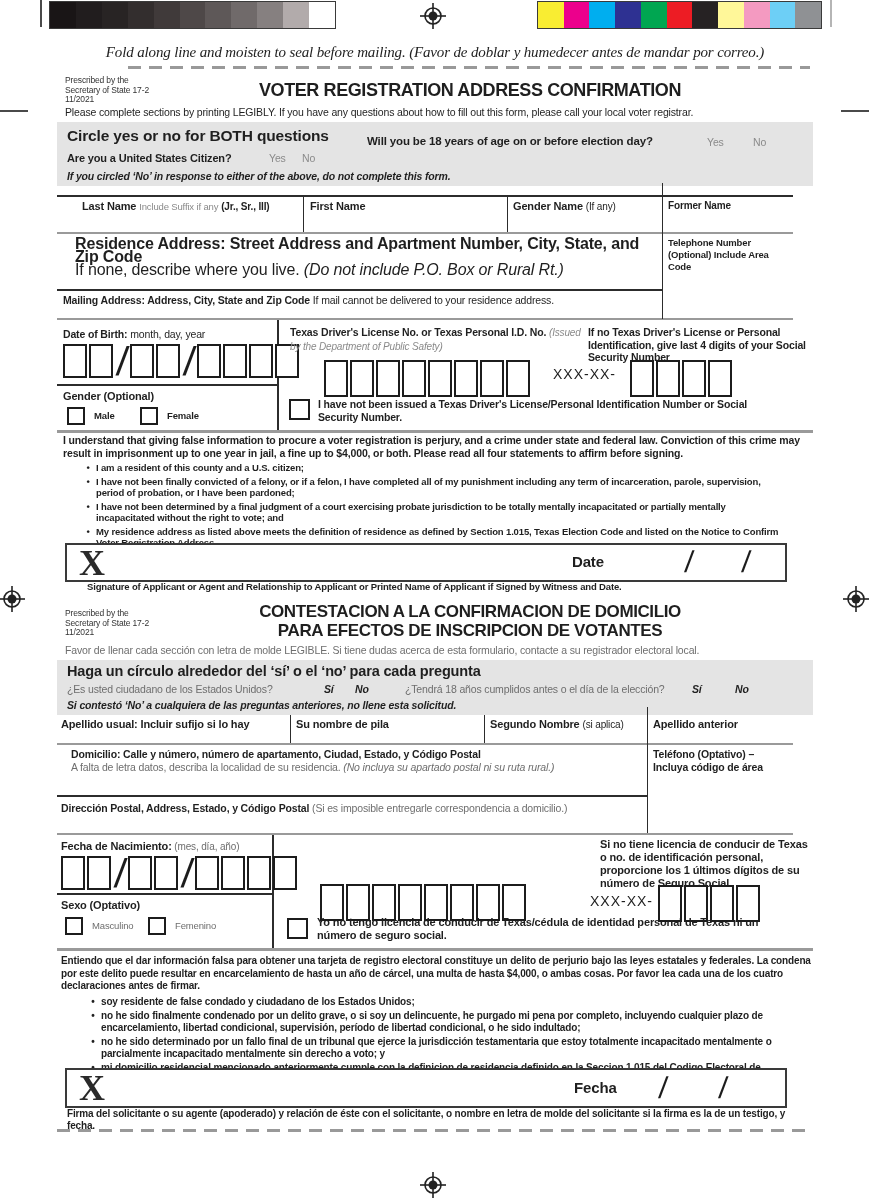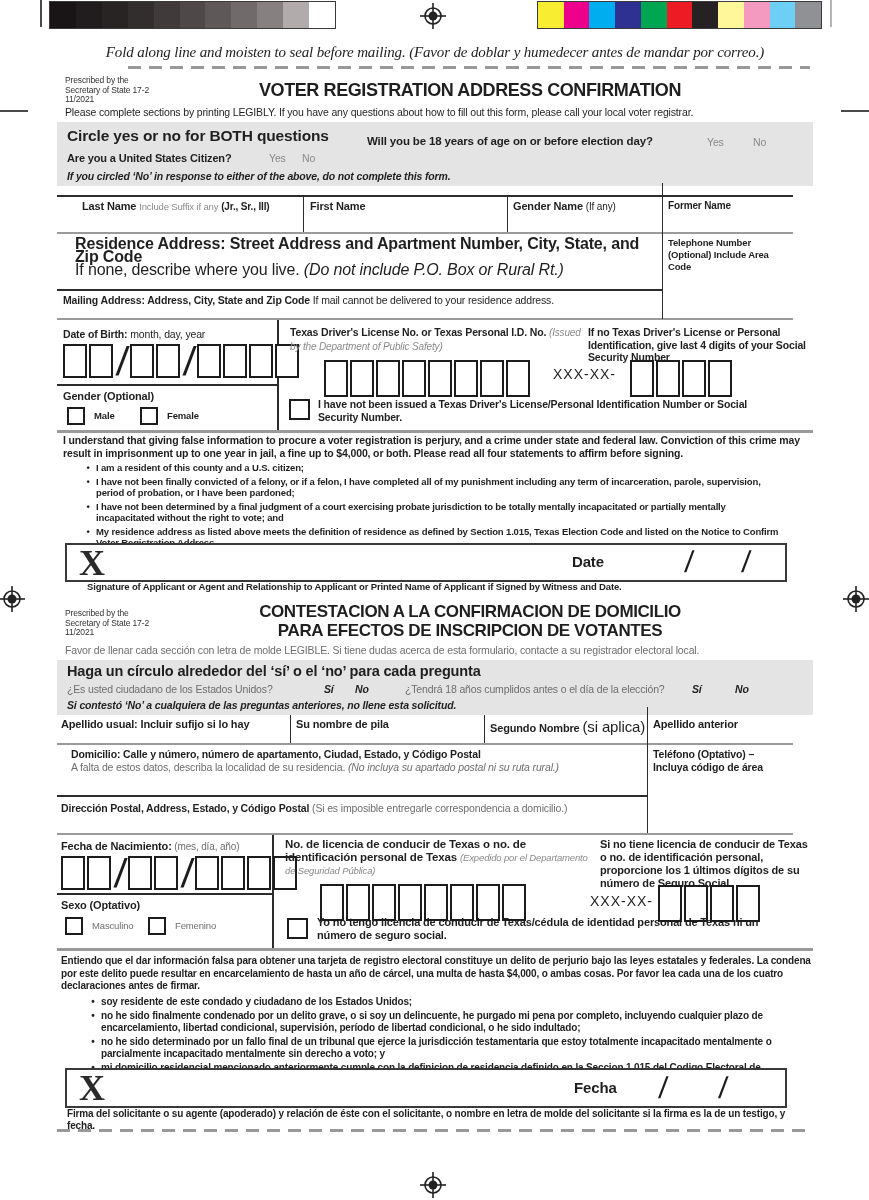--- a/index.html
+++ b/index.html
@@ -212,26 +212,26 @@
 
   <div class="abs gline" style="left:57px;top:743px;width:736px;height:1.5px;"></div>
   <div class="abs hline" style="left:57px;top:795px;width:590px;height:1.5px;"></div>
   <div class="abs gline" style="left:57px;top:833px;width:736px;height:2px;"></div>
   <div class="abs hline" style="left:290px;top:715px;width:1px;height:28px;"></div>
   <div class="abs hline" style="left:484px;top:715px;width:1px;height:28px;"></div>
   <div class="abs hline" style="left:647px;top:707px;width:1px;height:126px;"></div>
 
   <div class="abs b" style="left:61px;top:718px;width:225px;font-size:11px;">Apellido usual: Incluir sufijo si lo hay</div>
   <div class="abs b" style="left:296px;top:718px;font-size:11px;">Su nombre de pila</div>
-  <div class="abs" style="left:490px;top:718px;font-size:11px;"><span class="b">Segundo Nombre</span> <span style="font-size:15px;">(si aplica)</span></div>
+  <div class="abs" style="left:490px;top:718px;font-size:11px;"><span class="b">Segundo Nombre</span> <span style="font-size:10px;">(si aplica)</span></div>
   <div class="abs b" style="left:653px;top:718px;font-size:11px;">Apellido anterior</div>
 
   <div class="abs" style="left:71px;top:748px;width:575px;font-size:10.5px;line-height:13px;">
     <div class="b">Domicilio: Calle y número, número de apartamento, Ciudad, Estado, y Código Postal</div>
-    <div class="dgray"><span>A falta de estos datos, describa la localidad de su residencia. </span><span class="i">(No incluya su apartado postal ni su ruta rural.)</span></div>
+    <div class="dgray"><span>A falta de letra datos, describa la localidad de su residencia. </span><span class="i">(No incluya su apartado postal ni su ruta rural.)</span></div>
   </div>
   <div class="abs b" style="left:653px;top:748px;width:135px;font-size:10.5px;line-height:13px;">Teléfono (Optativo) – Incluya código de área</div>
   <div class="abs" style="left:61px;top:802px;width:580px;font-size:10.5px;"><span class="b">Dirección Postal, Address, Estado, y Código Postal</span><span class="dgray"> (Si es imposible entregarle correspondencia a domicilio.)</span></div>
 
   <div class="abs hline" style="left:272px;top:835px;width:1.5px;height:113px;"></div>
   <div class="abs hline" style="left:57px;top:893px;width:215px;height:1.5px;"></div>
   <div class="abs gline" style="left:57px;top:948px;width:756px;height:2.5px;"></div>
 
   <div class="abs" style="left:61px;top:840px;font-size:11px;"><span class="b">Fecha de Nacimiento:</span><span class="dgray" style="font-size:10px;"> (mes, día, año)</span></div>
   <div class="abs boxrow" style="left:61px;top:856px;">
@@ -243,21 +243,20 @@
     <span class="bigslash">/</span>
     <span class="digitbox"></span>
       <span class="digitbox"></span>
       <span class="digitbox"></span>
       <span class="digitbox"></span>
   </div>
   <div class="abs b" style="left:61px;top:899px;font-size:11px;">Sexo (Optativo)</div>
   <div class="abs" style="left:65px;top:916px;"><span class="checkbox"></span><span class="dgray" style="font-size:9.5px;margin-left:9px;vertical-align:middle;">Masculino</span></div>
   <div class="abs" style="left:148px;top:916px;"><span class="checkbox"></span><span class="dgray" style="font-size:9.5px;margin-left:9px;vertical-align:middle;">Femenino</span></div>
 
-  <div class="abs" style="left:285px;top:838px;width:310px;font-size:11.5px;line-height:13px;"><span class="b">No. de licencia de conducir de Texas o no. de identificación personal de Texas </span><span class="i gray" style="font-size:9.5px;">(Expedido por el Departamento de Seguridad Pública)</span></div>
   <div class="abs boxrow" style="left:320px;top:884px;">
     <span class="digitbox" style="height:33px;"></span>
       <span class="digitbox" style="height:33px;"></span>
       <span class="digitbox" style="height:33px;"></span>
       <span class="digitbox" style="height:33px;"></span>
       <span class="digitbox" style="height:33px;"></span>
       <span class="digitbox" style="height:33px;"></span>
       <span class="digitbox" style="height:33px;"></span>
       <span class="digitbox" style="height:33px;"></span>
   </div>
@@ -271,21 +270,21 @@
       <span class="digitbox" style="height:33px;"></span>
   </div>
 
   <div class="abs" style="left:287px;top:918px;"><span class="checkbox lg"></span></div>
   <div class="abs b" style="left:317px;top:916px;width:470px;font-size:11px;line-height:13px;">Yo no tengo licencia de conducir de Texas/cédula de identidad personal de Texas ni un número de seguro social.</div>
 
   <div class="abs b" style="left:61px;top:955px;width:752px;font-size:10px;line-height:12.5px;">Entiendo que el dar información falsa para obtener una tarjeta de registro electoral constituye un delito de perjurio bajo las leyes estatales y federales.  La condena por este delito puede resultar en encarcelamiento de hasta un año de cárcel, una multa de hasta $4,000, o ambas cosas. Por favor lea cada una de los cuatro declaraciones antes de firmar.</div>
   <div class="abs b bullets" style="left:85px;top:996px;width:705px;font-size:10px;line-height:12px;">
     <div class="row">
         <span class="dot">•</span>
-        <span>soy residente de este condado y ciudadano de los Estados Unidos;</span>
+        <span>soy residente de false condado y ciudadano de los Estados Unidos;</span>
       </div>
     <div class="row">
         <span class="dot">•</span>
         <span>no he sido finalmente condenado por un delito grave, o si soy un delincuente, he purgado mi pena por completo, incluyendo cualquier plazo de encarcelamiento, libertad condicional, supervisión, período de libertad condicional, o he sido indultado;</span>
       </div>
     <div class="row">
         <span class="dot">•</span>
         <span>no he sido determinado por un fallo final de un tribunal que ejerce la jurisdicción testamentaria que estoy totalmente incapacitado mentalmente o parcialmente incapacitado mentalmente sin derecho a voto; y</span>
       </div>
     <div class="row">

